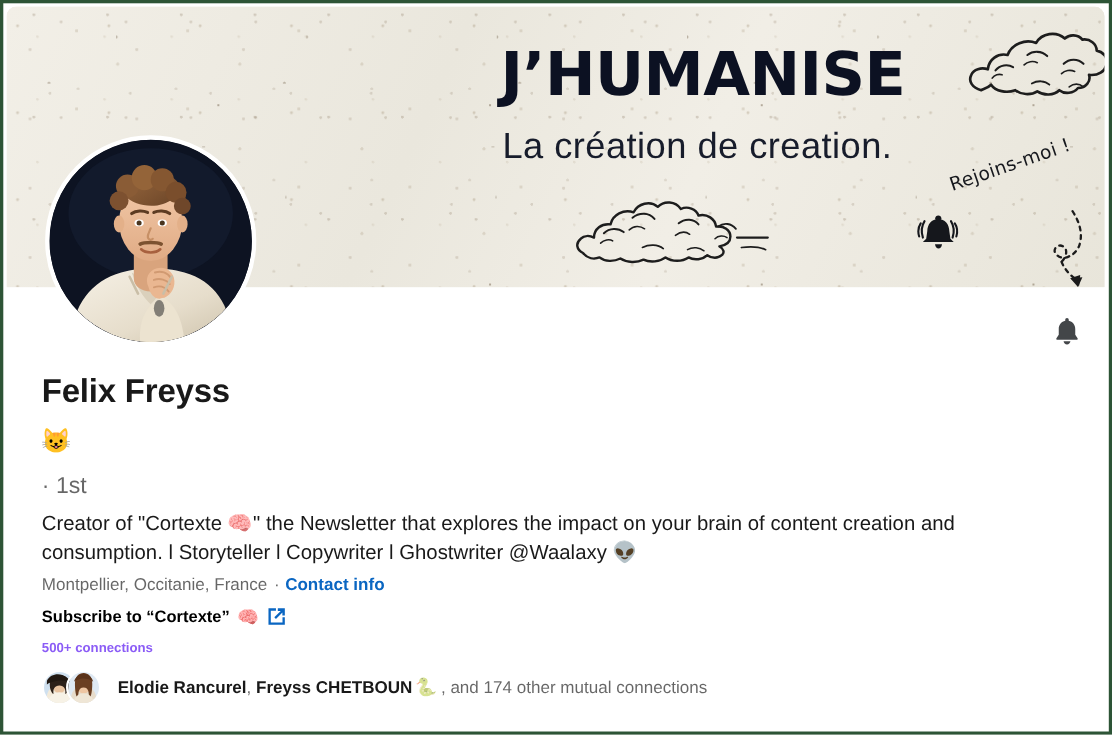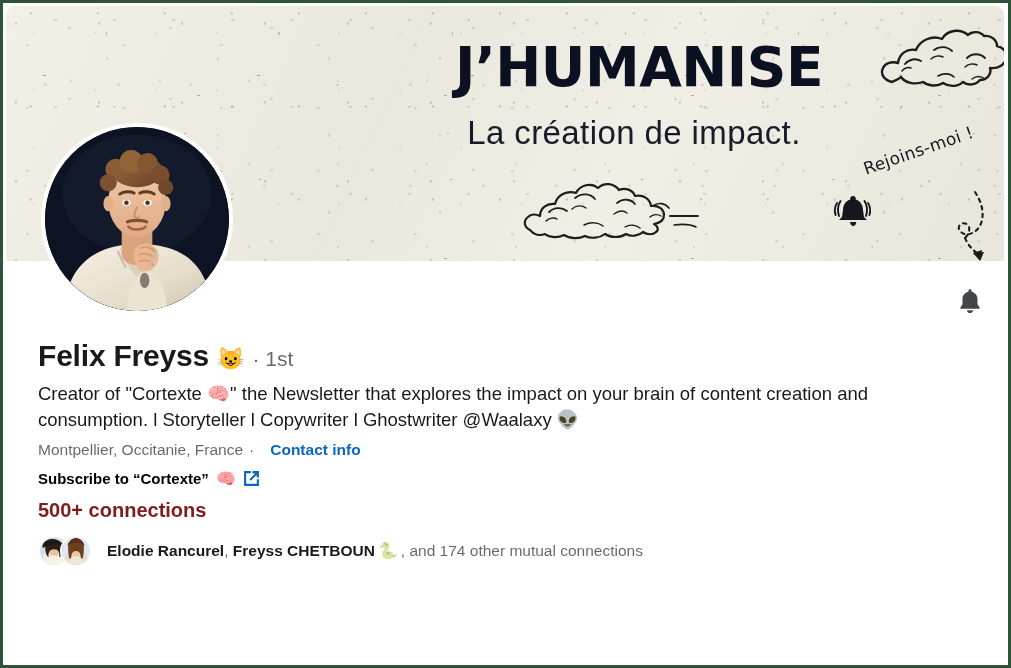--- a/index.html
+++ b/index.html
@@ -152,22 +152,23 @@
   #info {
     position: absolute;
     top: 333px;
     left: 32px;
     right: 20px;
   }
 
   #name-row {
     display: flex;
     align-items: baseline;
-    gap: 8px;
+    gap: 18px;
     margin-bottom: 9px;
+    flex-direction: column;
   }
   #profile-name {
     font-size: 30px;
     font-weight: 700;
     color: #000000e6;
     letter-spacing: -.2px;
     line-height: 1.1;
   }
   .name-emoji { font-size: 22px; line-height: 1; }
   #degree-badge {
@@ -191,41 +192,41 @@
     margin-bottom: 10px;
     display: flex;
     align-items: center;
     gap: 0;
     flex-wrap: wrap;
   }
   #contact-info-link {
     color: #0a66c2;
     font-weight: 600;
     cursor: pointer;
-    margin-left: 16px;
+    margin-left: 5px;
   }
 
   #subscribe-row {
     display: flex;
     align-items: center;
     gap: 7px;
     margin-bottom: 11px;
     cursor: pointer;
     width: fit-content;
   }
   #subscribe-label {
     font-size: 15px;
     font-weight: 600;
     color: #000000;
   }
 
   #connections-link {
-    font-size: 20px;
+    font-size: 12px;
     font-weight: 600;
-    color: #7f1d1d;
+    color: #8b5cf6;
     cursor: pointer;
     margin-bottom: 13px;
     width: fit-content;
   }
 
   #mutual-row {
     display: flex;
     align-items: center;
     gap: 9px;
     cursor: pointer;
@@ -349,21 +350,21 @@
           <path d="M43 4c6 9 9 19 7 28-1 6-5 11-10 13"></path>
           <path d="M40 45c-3 2-8 2-11-1-3-2-3-6 0-8 3-2 7 0 8 3 1 4-1 8-4 11"></path>
           <path d="M33 50c3 7 8 13 15 17"></path>
         </g>
         <path d="M41 65l8 7 1-10z" fill="#1b1b1b"></path>
         <path d="M48 73l4-9-11 1z" fill="#1b1b1b"></path>
       </svg>
 
       <div id="rejoins-text">Rejoins-moi !</div>
       <div class="banner-headline">J’HUMANISE</div>
-      <div class="banner-subline">La création de impact.</div>
+      <div class="banner-subline">La création de creation.</div>
     </div>
 
     <div id="avatar">
       <svg viewBox="0 0 192 192">
         <defs>
           <clipPath id="avClip">
               <circle cx="96" cy="96" r="96"></circle>
             </clipPath>
           <linearGradient id="skin" x1="0" y1="0" x2="0" y2="1">
             <stop offset="0%" stop-color="#f2c9a8"></stop>

